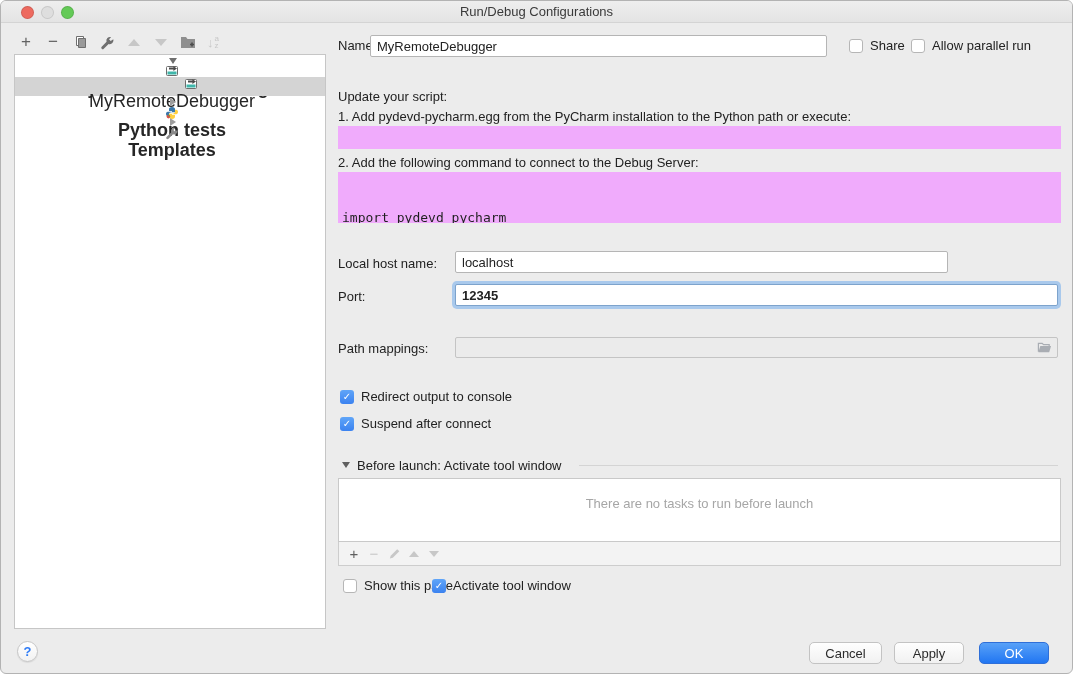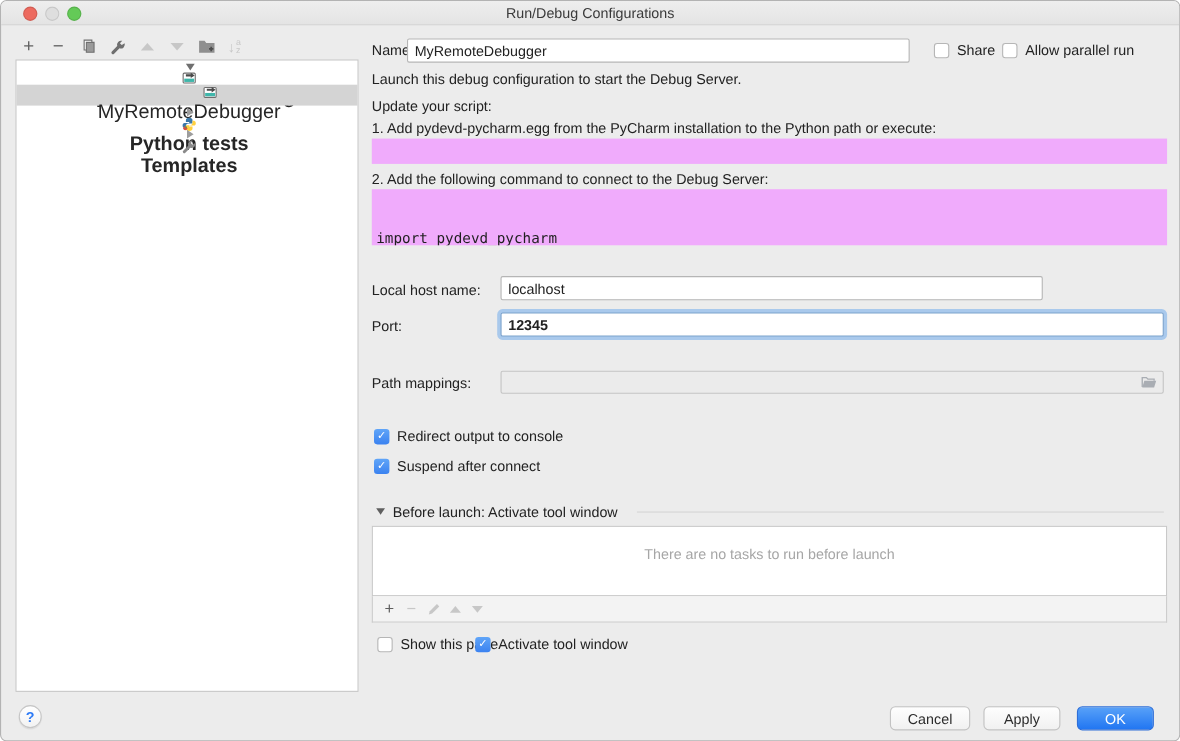--- a/index.html
+++ b/index.html
@@ -185,21 +185,20 @@
   <input class="field" style="left: 369px; top: 34px; width: 457px;" value="MyRemoteDebugger">
   <div class="cbrow" style="left:848px; top:37px;">
     <span class="cb un"></span>
     <span class="txt">Share</span>
   </div>
   <div class="cbrow" style="left:910px; top:37px;">
     <span class="cb un"></span>
     <span class="txt">Allow parallel run</span>
   </div>
 
-  <div class="abs txt" style="left:337px; top:63px;">Launch this debug configuration to start the Debug Server.</div>
   <div class="abs txt" style="left:337px; top:88px;">Update your script:</div>
   <div class="abs txt" style="left:337px; top:108px;">1. Add pydevd-pycharm.egg from the PyCharm installation to the Python path or execute:</div>
   <div class="codeblock" style="top:125px; height:23px;">
     
   </div>
   <div class="abs txt" style="left:337px; top:154px;">2. Add the following command to connect to the Debug Server:</div>
   <div class="codeblock" style="top:171px; height:51px;">
     <div>import pydevd_pycharm</div>
     
   </div>

